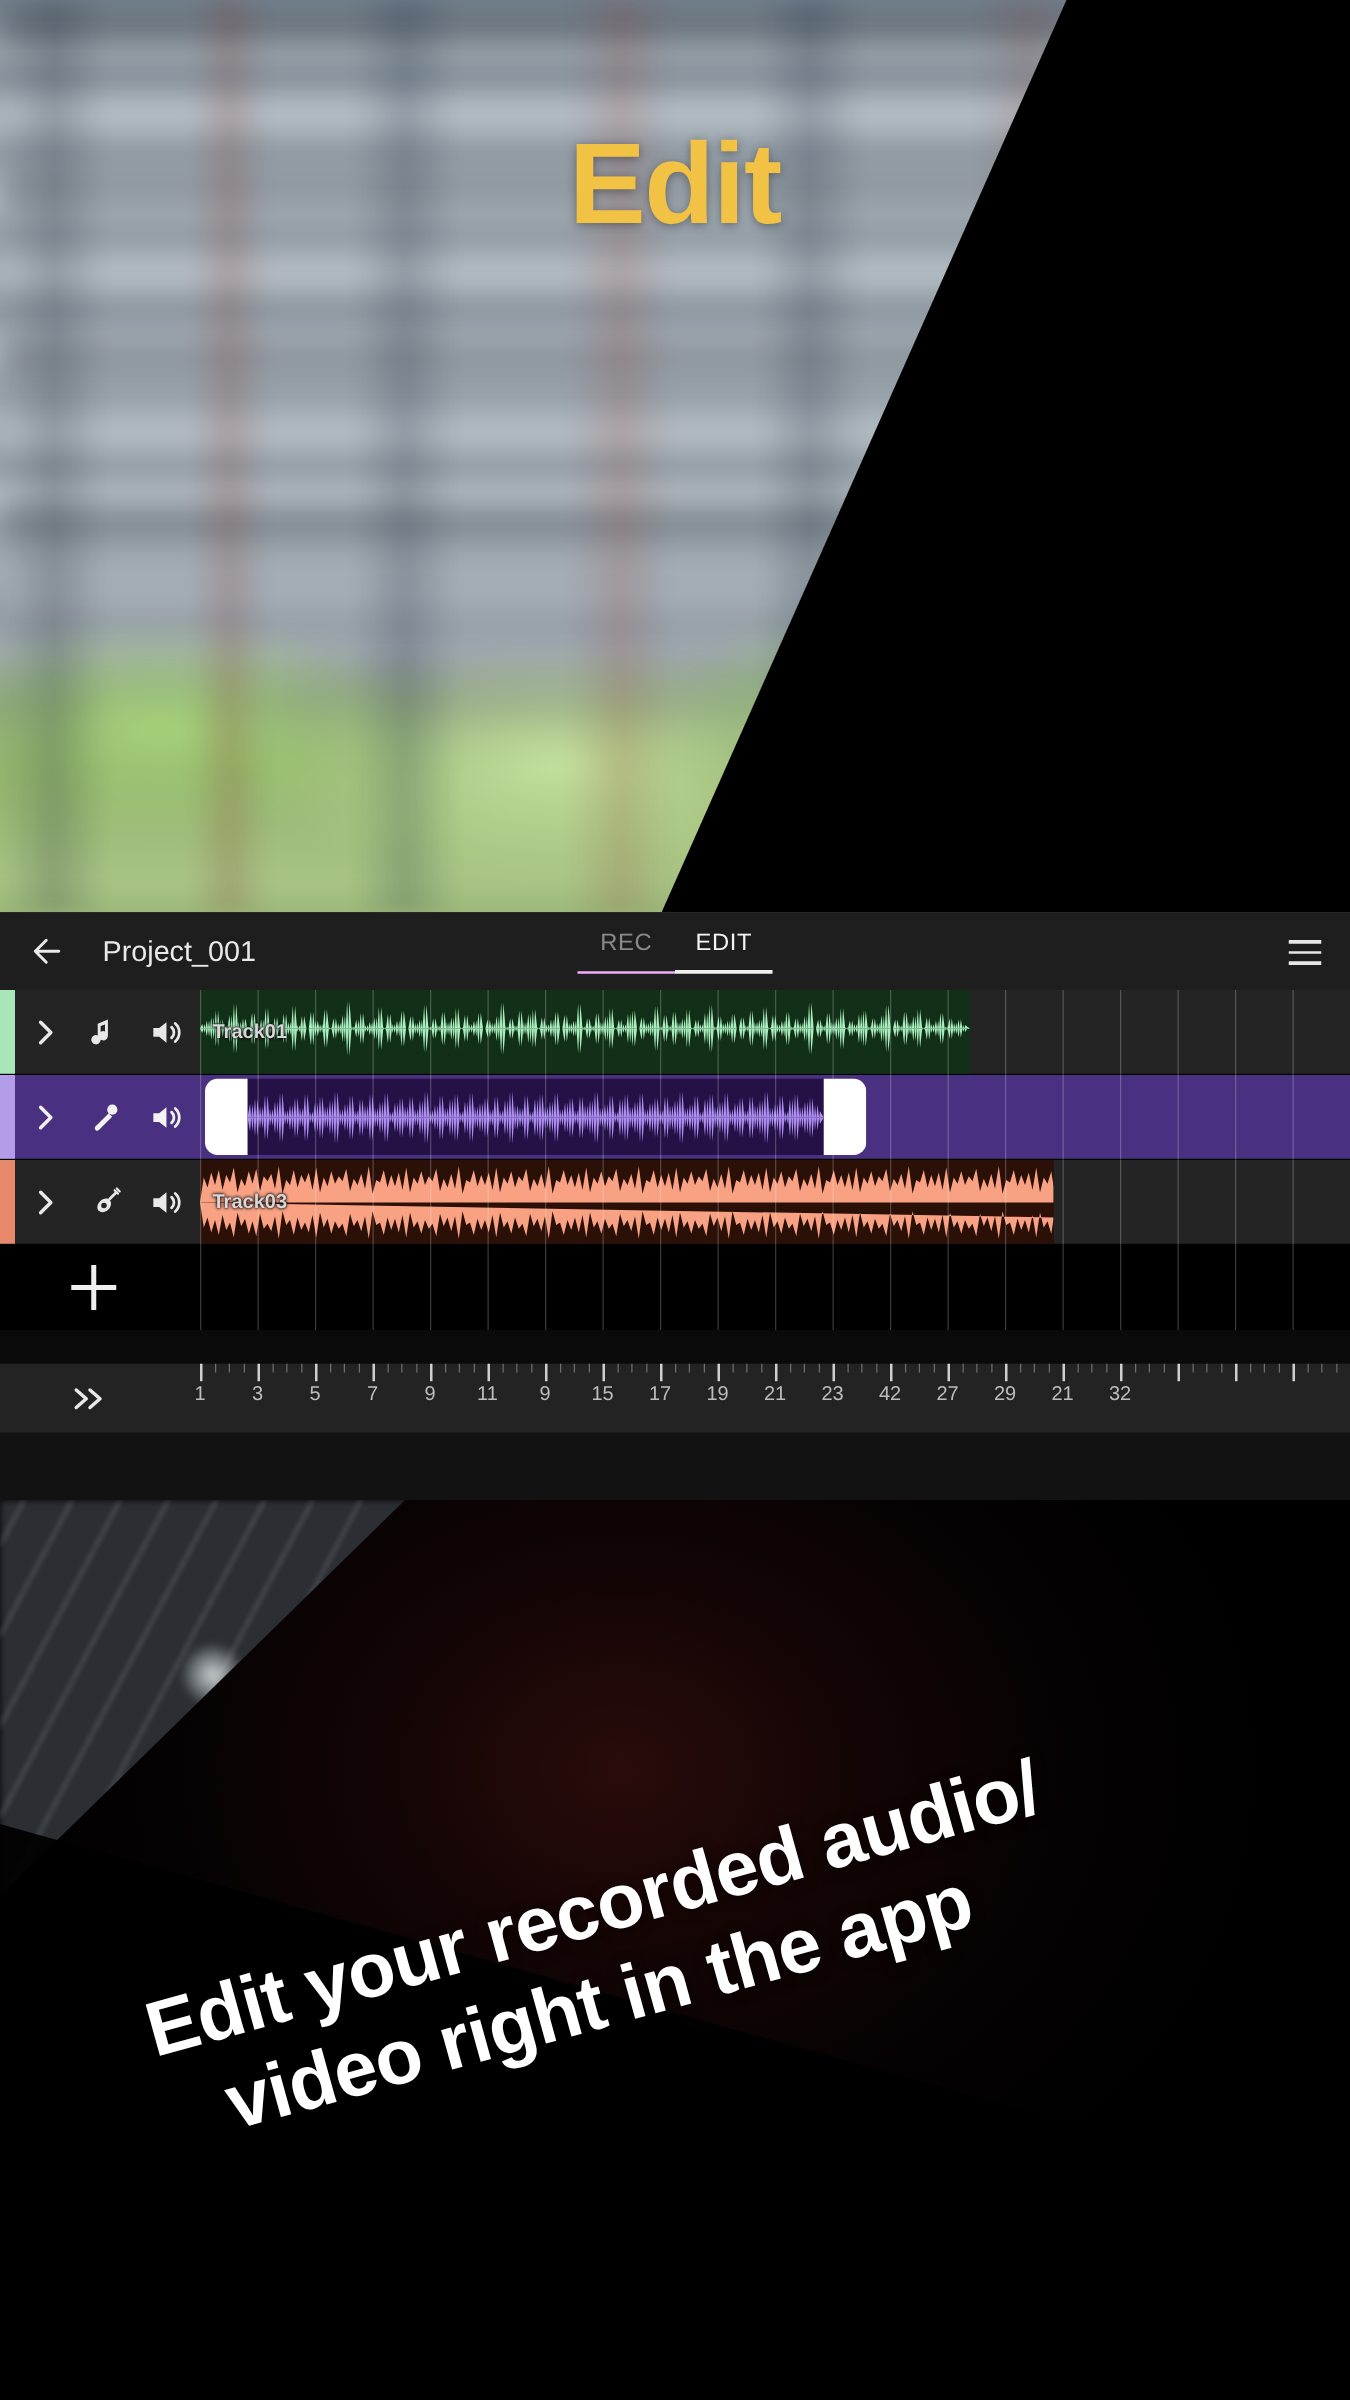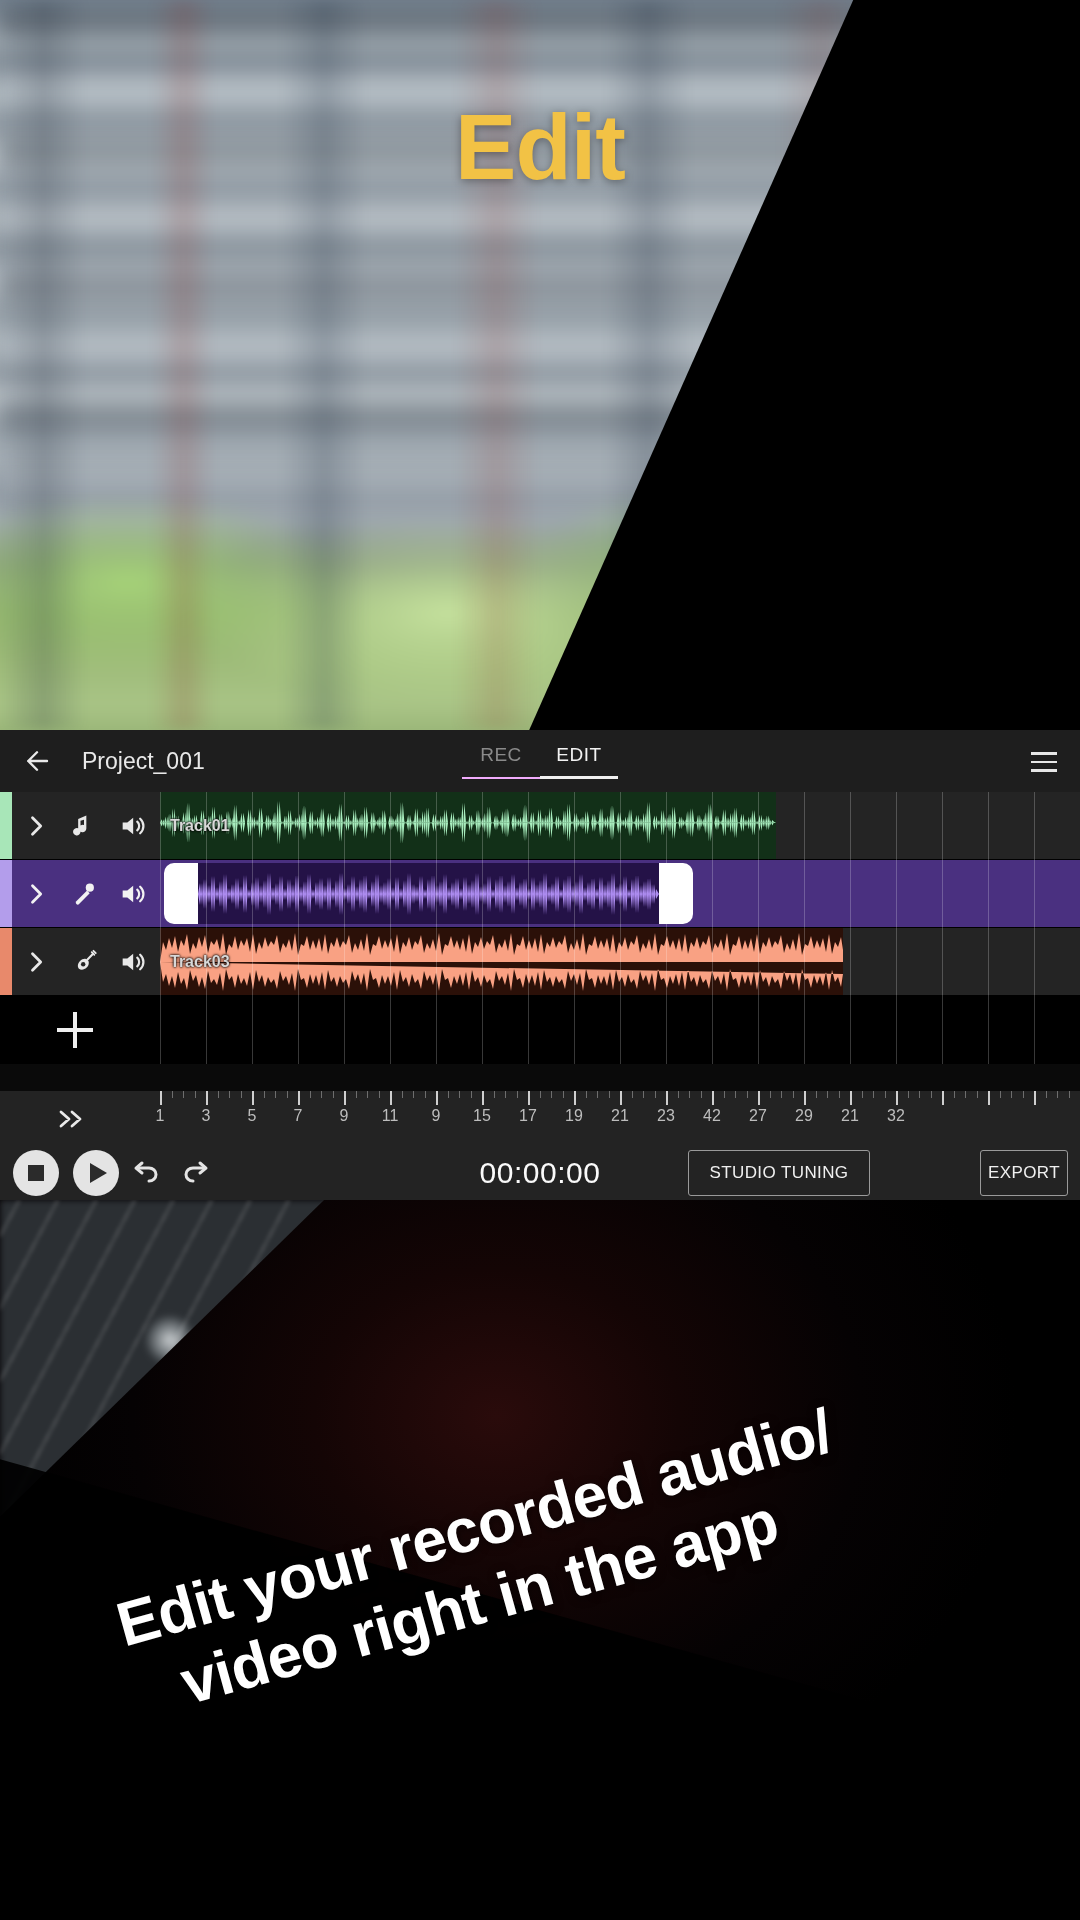--- a/index.html
+++ b/index.html
@@ -437,43 +437,20 @@
         <span class="num" style="left:460px">21</span>
         <span class="num" style="left:506px">23</span>
         <span class="num" style="left:552px">42</span>
         <span class="num" style="left:598px">27</span>
         <span class="num" style="left:644px">29</span>
         <span class="num" style="left:690px">21</span>
         <span class="num" style="left:736px">32</span>
       </div>
     </div>
 
-    <div class="transport">
-      <div class="rnd stop">
-        <div class="sq"></div>
-      </div>
-      <div class="rnd play">
-        <div class="tri"></div>
-      </div>
-      <div class="ur">
-        <svg viewBox="0 0 34 30">
-          <path d="M9 10h12c4 0 7 3 7 6.5S25 23 21 23" stroke="#e4e4e4" stroke-width="3" fill="none" stroke-linecap="round"></path>
-          <path d="M14 5L8 10.2 14 15" stroke="#e4e4e4" stroke-width="3" fill="none" stroke-linecap="round" stroke-linejoin="round"></path>
-          </svg>
-      </div>
-      <div class="ur">
-        <svg viewBox="0 0 34 30">
-          <path d="M25 10H13c-4 0-7 3-7 6.5S9 23 13 23" stroke="#e4e4e4" stroke-width="3" fill="none" stroke-linecap="round"></path>
-          <path d="M20 5l6 5.2L20 15" stroke="#e4e4e4" stroke-width="3" fill="none" stroke-linecap="round" stroke-linejoin="round"></path>
-          </svg>
-      </div>
-      <div class="timecode">00:00:00</div>
-      <div class="obtn tuning">STUDIO TUNING</div>
-      <div class="obtn export">EXPORT</div>
-    </div>
   </div>
 
   <div class="hero-bot">
     <div class="hb-left"></div>
     <div class="hb-left-strings"></div>
     <div class="hb-right"></div>
     <div class="hb-right-tex"></div>
     <div class="hb-dark"></div>
     <div class="hb-diag"></div>
     <div class="caption">

